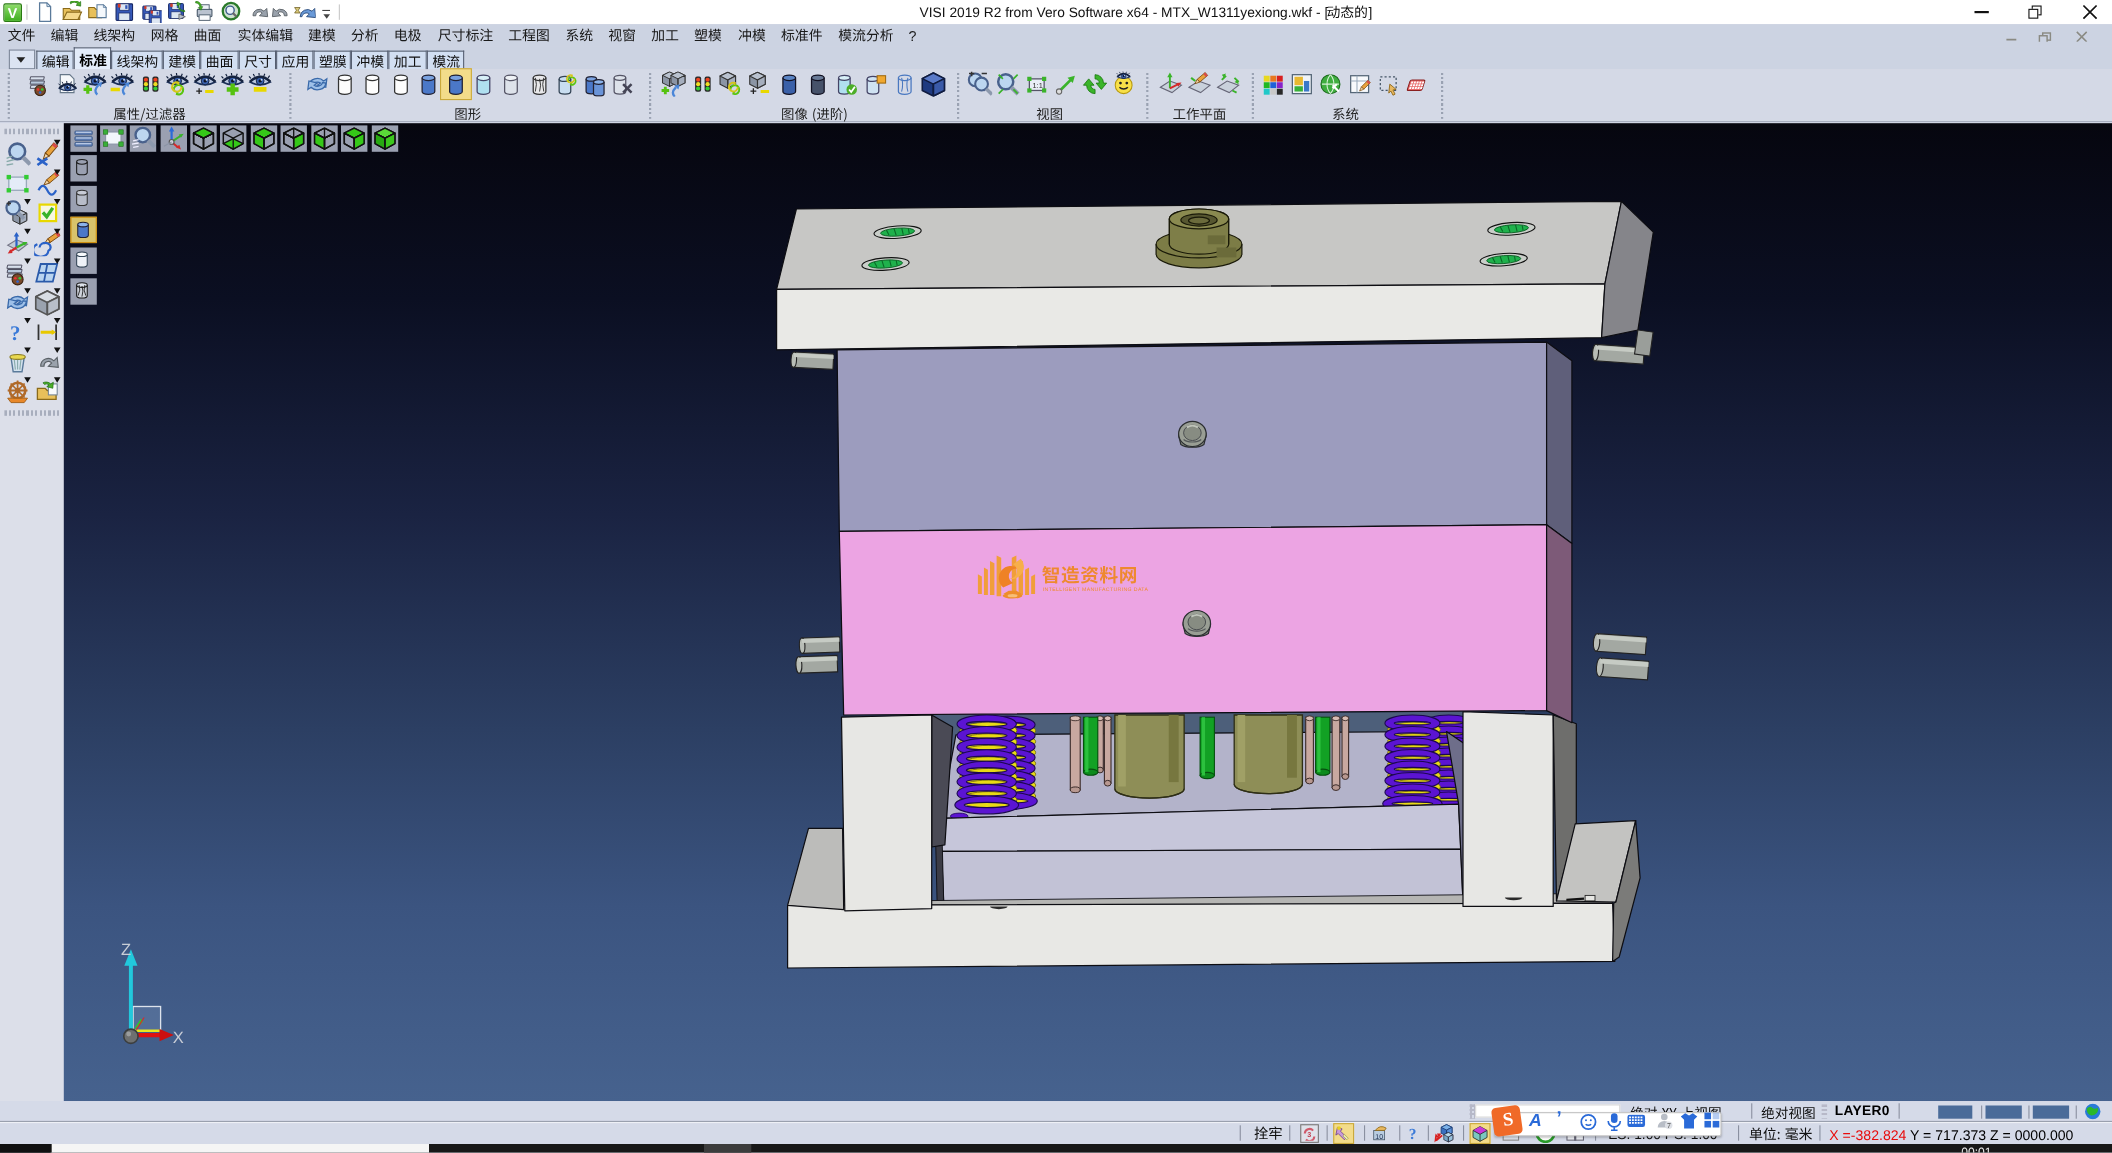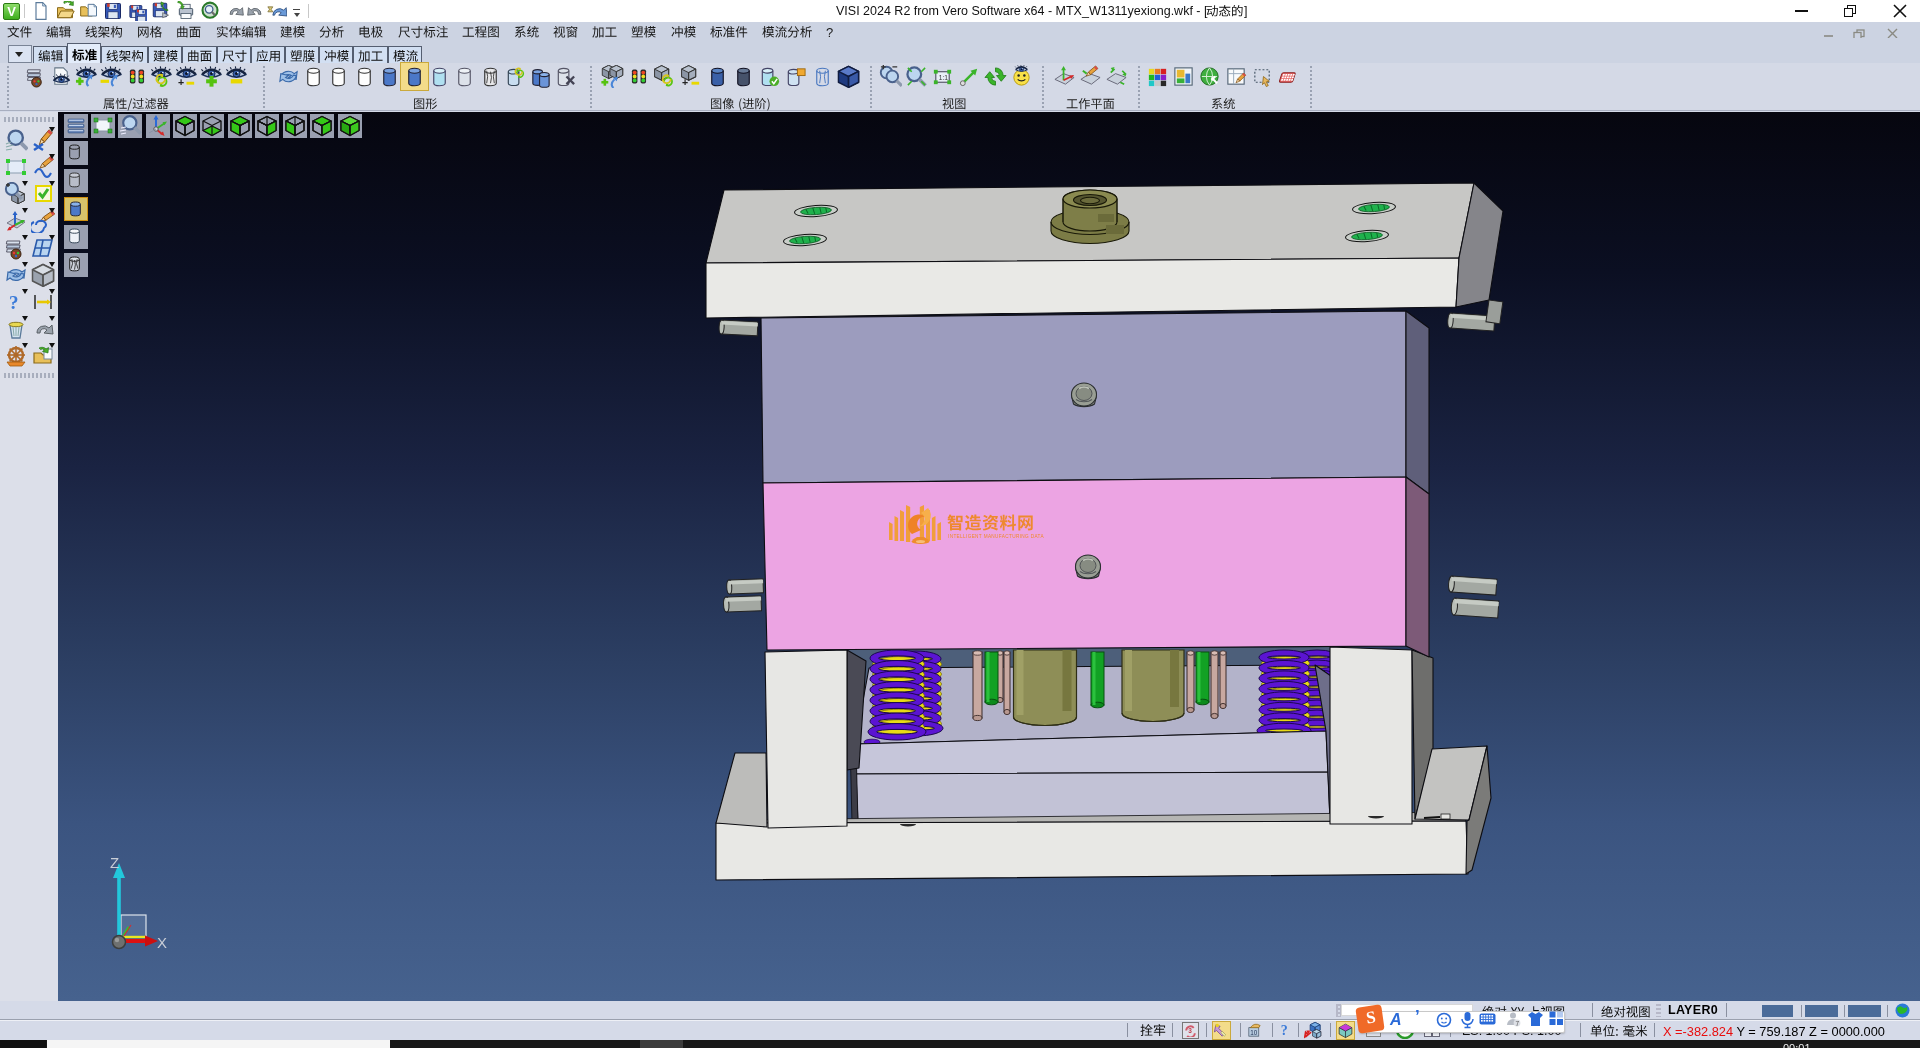--- a/index.html
+++ b/index.html
@@ -90,21 +90,21 @@
       </svg>
       <svg class="abs" style="left:267px;top:1px" width="20" height="20" viewBox="0 0 24 24">
         <path d="M7,17 a8,8 0 0 1 13,-6 l3,-3 1,10 -10,-1 3,-3 a5,5 0 0 0 -8,3 z" fill="#6a9ad8" stroke="#2a4a7a" stroke-width="1"></path>
         <g transform="translate(4,12)">
           <path d="M-3,-5 h6 l-2,3 2,3 h-6 l2,-3 z" fill="#d8c878" stroke="#6a5a20" stroke-width="0.8"></path>
         </g>
       </svg>
       <div class="abs" style="left:293px;top:9px;width:7px;height:4px;border-top:1.5px solid #444;"></div>
       <div class="abs" style="left:294px;top:13px;width:0;height:0;border-left:3.5px solid transparent;border-right:3.5px solid transparent;border-top:4px solid #444"></div>
       <div class="abs" style="left:308px;top:4px;width:1px;height:14px;background:#c8c8c8"></div>
-      <div class="abs" style="left:836px;top:4px;font-size:12.5px;color:#111;white-space:pre">VISI 2024 R2 from Vero Software x64 - MTX_W1311yexiong.wkf - [</div>
+      <div class="abs" style="left:836px;top:4px;font-size:12.5px;color:#111;white-space:pre">VISI 2019 R2 from Vero Software x64 - MTX_W1311yexiong.wkf - [</div>
       <svg style="position:absolute;left:1206px;top:2.0px" width="39" height="17" viewBox="0 -13.50 39 17">
         <path transform="translate(0.0,0) scale(0.012500,-0.012500)" d="M89 758V691H476V758ZM653 823C653 752 653 680 650 609H507V537H647C635 309 595 100 458 -25C478 -36 504 -61 517 -79C664 61 707 289 721 537H870C859 182 846 49 819 19C809 7 798 4 780 4C759 4 706 4 650 10C663 -12 671 -43 673 -64C726 -68 781 -68 812 -65C844 -62 864 -53 884 -27C919 17 931 159 945 571C945 582 945 609 945 609H724C726 680 727 752 727 823ZM89 44 90 45V43C113 57 149 68 427 131L446 64L512 86C493 156 448 275 410 365L348 348C368 301 388 246 406 194L168 144C207 234 245 346 270 451H494V520H54V451H193C167 334 125 216 111 183C94 145 81 118 65 113C74 95 85 59 89 44Z" fill="#111"></path>
         <path transform="translate(12.5,0) scale(0.012500,-0.012500)" d="M381 409C440 375 511 323 543 286L610 329C573 367 503 417 444 449ZM270 241V45C270 -37 300 -58 416 -58C441 -58 624 -58 650 -58C746 -58 770 -27 780 99C759 104 728 115 712 128C706 25 698 10 645 10C604 10 450 10 420 10C355 10 344 16 344 45V241ZM410 265C467 212 537 138 568 90L630 131C596 178 525 249 467 299ZM750 235C800 150 851 36 868 -35L940 -9C921 62 868 173 816 256ZM154 241C135 161 100 59 54 -6L122 -40C166 28 199 136 221 219ZM466 844C461 795 455 746 444 699H56V629H424C377 499 278 391 45 333C61 316 80 287 88 269C347 339 454 471 504 629C579 449 710 328 907 274C918 295 940 326 958 343C778 384 651 485 582 629H948V699H522C532 746 539 794 544 844Z" fill="#111"></path>
         <path transform="translate(25.0,0) scale(0.012500,-0.012500)" d="M552 423C607 350 675 250 705 189L769 229C736 288 667 385 610 456ZM240 842C232 794 215 728 199 679H87V-54H156V25H435V679H268C285 722 304 778 321 828ZM156 612H366V401H156ZM156 93V335H366V93ZM598 844C566 706 512 568 443 479C461 469 492 448 506 436C540 484 572 545 600 613H856C844 212 828 58 796 24C784 10 773 7 753 7C730 7 670 8 604 13C618 -6 627 -38 629 -59C685 -62 744 -64 778 -61C814 -57 836 -49 859 -19C899 30 913 185 928 644C929 654 929 682 929 682H627C643 729 658 779 670 828Z" fill="#111"></path>
       </svg>
       <div class="abs" style="left:1244px;top:4px;font-size:12.5px;color:#111">]</div>
       <div class="abs" style="left:1795px;top:10px;width:13px;height:1.6px;background:#111"></div>
       <div class="abs" style="left:1847px;top:5px;width:9px;height:9px;border:1.4px solid #111"></div>
       <div class="abs" style="left:1844px;top:8px;width:9px;height:9px;border:1.4px solid #111;background:#fff"></div>
       <svg class="abs" style="left:1893px;top:4px" width="14" height="14">
@@ -1366,21 +1366,21 @@
       <div class="abs" style="left:1462px;top:23px;font-size:12.5px;color:#111;white-space:pre">ES: 1.00 PS: 1.00</div>
       <div class="abs" style="left:1580px;top:22px;width:1px;height:14px;background:#8a90a0"></div>
       <svg style="position:absolute;left:1590px;top:21.4px" width="59" height="17" viewBox="0 -13.61 59 17">
         <path transform="translate(0.0,0) scale(0.012600,-0.012600)" d="M221 437H459V329H221ZM536 437H785V329H536ZM221 603H459V497H221ZM536 603H785V497H536ZM709 836C686 785 645 715 609 667H366L407 687C387 729 340 791 299 836L236 806C272 764 311 707 333 667H148V265H459V170H54V100H459V-79H536V100H949V170H536V265H861V667H693C725 709 760 761 790 809Z" fill="#111"></path>
         <path transform="translate(12.6,0) scale(0.012600,-0.012600)" d="M369 658V585H914V658ZM435 509C465 370 495 185 503 80L577 102C567 204 536 384 503 525ZM570 828C589 778 609 712 617 669L692 691C682 734 660 797 641 847ZM326 34V-38H955V34H748C785 168 826 365 853 519L774 532C756 382 716 169 678 34ZM286 836C230 684 136 534 38 437C51 420 73 381 81 363C115 398 148 439 180 484V-78H255V601C294 669 329 742 357 815Z" fill="#111"></path>
         <path transform="translate(25.2,0) scale(0.012600,-0.012600)" d="M139 390C175 390 205 418 205 460C205 501 175 530 139 530C102 530 73 501 73 460C73 418 102 390 139 390ZM139 -13C175 -13 205 15 205 56C205 98 175 126 139 126C102 126 73 98 73 56C73 15 102 -13 139 -13Z" fill="#111"></path>
         <path transform="translate(32.5,0) scale(0.012600,-0.012600)" d="M70 421V256H137V366H864V262H932V421ZM268 601H737V522H268ZM194 648V474H816V648ZM430 826C444 807 458 783 470 761H55V701H947V761H555C541 787 519 822 499 849ZM727 356C605 327 378 306 196 297C202 284 209 265 211 252C280 255 356 260 431 266V212L127 192L132 143L431 163V107L79 84L84 32L431 55V30C431 -48 464 -66 584 -66C609 -66 809 -66 837 -66C925 -66 949 -43 959 49C938 53 911 61 894 71C890 1 880 -10 830 -10C787 -10 618 -10 586 -10C518 -10 504 -3 504 30V60L905 87L900 138L504 112V168L846 191L841 239L504 217V273C601 283 691 296 759 311Z" fill="#111"></path>
         <path transform="translate(45.1,0) scale(0.012600,-0.012600)" d="M813 791C779 712 716 604 667 539L731 509C782 572 845 672 894 758ZM116 753C173 679 232 580 253 516L327 549C302 614 242 711 184 782ZM459 839V455H58V380H400C313 239 168 100 35 29C53 13 77 -15 91 -34C223 47 366 190 459 343V-80H538V346C634 198 779 54 911 -25C924 -5 949 25 968 39C835 108 688 244 598 380H941V455H538V839Z" fill="#111"></path>
       </svg>
       <div class="abs" style="left:1654px;top:22px;width:1px;height:14px;background:#8a90a0"></div>
-      <div class="abs" style="left:1663px;top:23px;font-size:12.8px;white-space:pre"><span style="color:#e80c0c">X =-382.824</span><span style="color:#000"> Y = 759.187 Z = 0000.000</span></div>
+      <div class="abs" style="left:1663px;top:23px;font-size:12.8px;white-space:pre"><span style="color:#e80c0c">X =-382.824</span><span style="color:#000"> Y = 717.373 Z = 0000.000</span></div>
       <div class="abs" style="left:1341px;top:3px;width:132px;height:12px;background:#fff;border:1px solid #d8d8d8"></div>
       <div class="abs" style="left:1359px;top:10px;width:206px;height:22px;background:#fff;border:1px solid #c8c8c8;border-radius:2px;box-shadow:0 1px 2px rgba(0,0,0,0.2)"></div>
       <div class="abs" style="left:1357px;top:5px;width:26px;height:26px;background:#f06a28;border-radius:4px;transform:rotate(-8deg)"></div>
       <div class="abs" style="left:1361px;top:7px;width:20px;text-align:center;font-size:17px;font-weight:bold;color:#fff;transform:rotate(-8deg);font-family:'Liberation Serif',serif">S</div>
       <div class="abs" style="left:1390px;top:10px;font-size:16px;font-weight:bold;color:#2a6ad8;font-style:italic">A</div>
       <div class="abs" style="left:1415px;top:6px;font-size:17px;font-weight:bold;color:#2a6ad8">’</div>
       <svg class="abs" style="left:1436px;top:11px" width="16" height="16">
         <circle cx="8" cy="8" r="6.5" fill="none" stroke="#2a6ad8" stroke-width="1.6"></circle>
         <circle cx="5.8" cy="6.5" r="0.9" fill="#2a6ad8"></circle>
         <circle cx="10.2" cy="6.5" r="0.9" fill="#2a6ad8"></circle>

